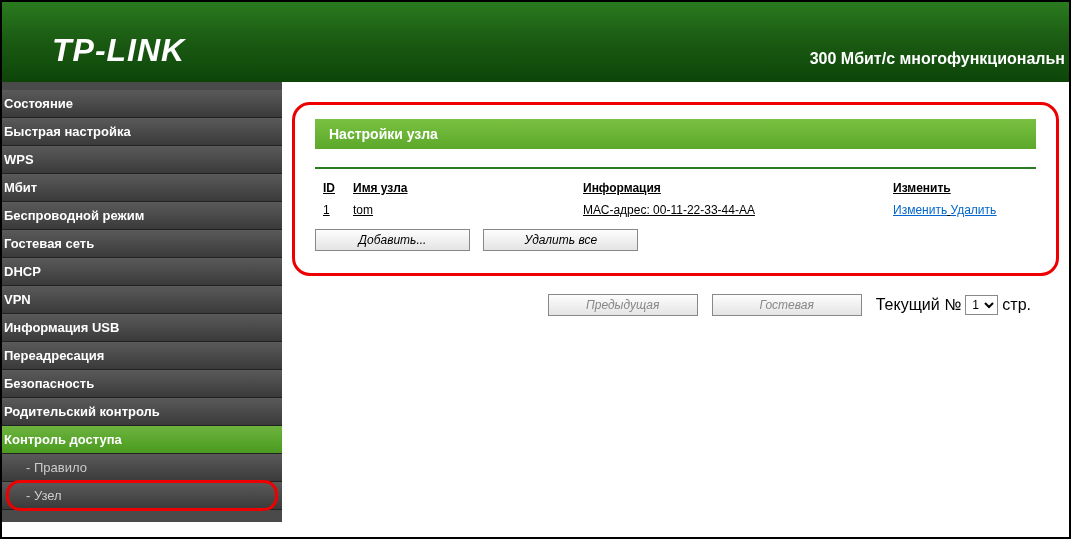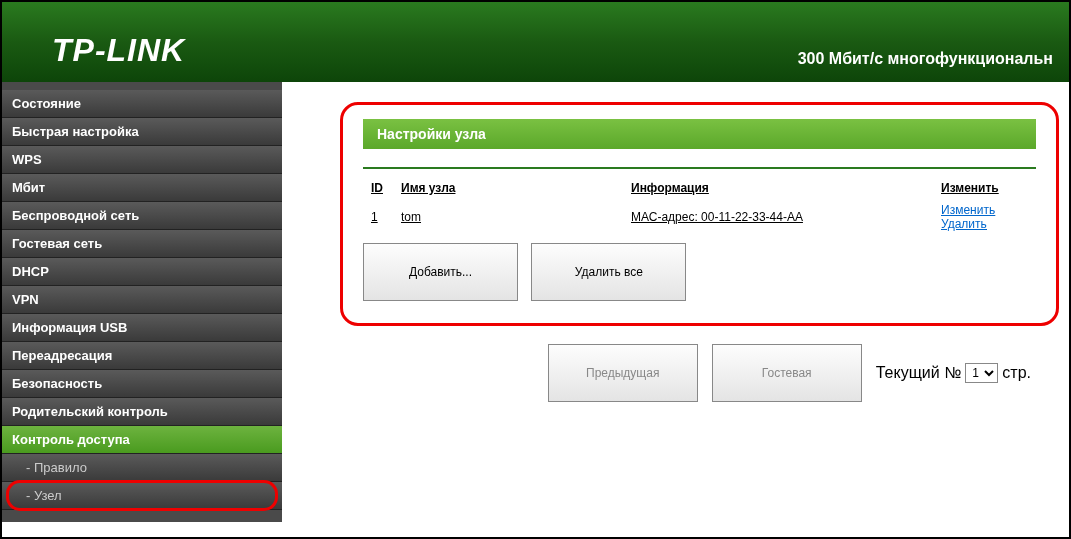--- a/index.html
+++ b/index.html
@@ -1,35 +1,35 @@
 <!DOCTYPE html>
 <html><head>
 <meta charset="utf-8">
 <style>
 * { box-sizing: border-box; margin: 0; padding: 0; }
 body { font-family: Arial, sans-serif; font-size: 12px; background: #fff; width: 1071px; height: 539px; overflow: hidden; border: 2px solid #000; }
 .header { background: linear-gradient(to bottom, #2a7a1f 0%, #1a5a12 50%, #0d4509 100%); height: 80px; position: relative; padding: 30px 0 0 50px; }
 .logo { color: #fff; font-size: 32px; font-weight: bold; font-style: italic; letter-spacing: 1px; }
-.header-text { position: absolute; right: 16px; top: 48px; color: #fff; font-size: 16px; font-weight: bold; white-space: nowrap; }
+.header-text { position: absolute; right: 4px; top: 48px; color: #fff; font-size: 16px; font-weight: bold; white-space: nowrap; }
 .main { display: flex; height: calc(100% - 95px); background: #f5f5f5; }
 .sidebar { width: 280px; background: #4a4a4a; display: flex; flex-direction: column; padding-top: 8px; }
-.nav-item { color: #fff; background: linear-gradient(to bottom, #5a5a5a, #3a3a3a); border-bottom: 1px solid #222; padding: 6px 10px; cursor: pointer; font-size: 13px; font-weight: bold; }
+.nav-item { color: #fff; background: linear-gradient(to bottom, #5a5a5a, #3a3a3a); border-bottom: 1px solid #222; padding: 6px 2px; cursor: pointer; font-size: 13px; font-weight: bold; }
 .nav-item.active { background: linear-gradient(to bottom, #6db33f, #4a9b1f); }
 .nav-sub { padding-left: 24px; color: #ccc; font-weight: normal; }
 .nav-sub.highlighted { position: relative; }
 .nav-sub.highlighted::before { content: ""; position: absolute; left: 4px; right: 4px; top: -2px; bottom: -2px; border: 3px solid #e00; border-radius: 14px; pointer-events: none; }
 .content { flex: 1; background: #fff; padding: 20px 10px 10px 10px; position: relative; }
-.panel-box { border: 3px solid #e00; border-radius: 18px; padding: 14px 20px 22px 20px; margin-bottom: 18px; margin-left: 48px; }
+.panel-box { border: 3px solid #e00; border-radius: 18px; padding: 14px 20px 22px 20px; margin-bottom: 18px; }
 .panel-title { background: linear-gradient(to bottom, #7ac142, #5ba82a); color: #fff; font-weight: bold; font-size: 14px; padding: 7px 14px; margin-bottom: 18px; }
 .divider { border-bottom: 2px solid #2a7a1f; margin-bottom: 8px; }
 .tbl { width: 100%; border-collapse: collapse; text-decoration: underline; }
 .tbl th { text-align: left; font-weight: bold; padding: 4px 8px; font-size: 12px; }
 .tbl td { text-align: left; padding: 4px 8px; font-size: 12px; }
 .link { color: #0066cc; text-decoration: underline; cursor: pointer; }
-.btn { background: linear-gradient(to bottom, #fdfdfd, #e4e4e4); border: 1px solid #888; padding: 21px 0; width: 155px; cursor: pointer; font-size: 12px; text-align: center; margin-right: 10px; }
+.btn { background: linear-gradient(to bottom, #fdfdfd, #e4e4e4); border: 1px solid #888; padding: 3px 0; width: 155px; cursor: pointer; font-size: 12px; text-align: center; margin-right: 10px; font-style: italic; }
 .btn-row { margin-top: 8px; }
 .pager { display: flex; align-items: center; justify-content: flex-end; gap: 4px; padding-right: 28px; }
 .pager .btn { width: 150px; color: #888; }
 .pager-text { font-size: 16px; }
 .pager-select { border: 1px solid #888; background: #fff; font-size: 12px; padding: 1px 2px; }
 .th-id { width: 30px; }
 .th-name { width: 230px; }
 .th-info { width: 310px; }
 </style>
 </head>
@@ -39,21 +39,21 @@
   <div class="logo">TP-LINK</div>
   <div class="header-text">300 Мбит/с многофункциональн</div>
 </div>
 
 <div class="main">
   <div class="sidebar" id="sidebar">
       <div class="nav-item">Состояние</div>
       <div class="nav-item">Быстрая настройка</div>
       <div class="nav-item">WPS</div>
       <div class="nav-item">Мбит</div>
-      <div class="nav-item">Беспроводной сеть</div>
+      <div class="nav-item">Беспроводной режим</div>
       <div class="nav-item">Гостевая сеть</div>
       <div class="nav-item">DHCP</div>
       <div class="nav-item">VPN</div>
       <div class="nav-item">Информация USB</div>
       <div class="nav-item">Переадресация</div>
       <div class="nav-item">Безопасность</div>
       <div class="nav-item">Родительский контроль</div>
       <div class="nav-item active">Контроль доступа</div>
       <div class="nav-item nav-sub">- Правило</div>
       <div class="nav-item nav-sub highlighted">- Узел</div>

